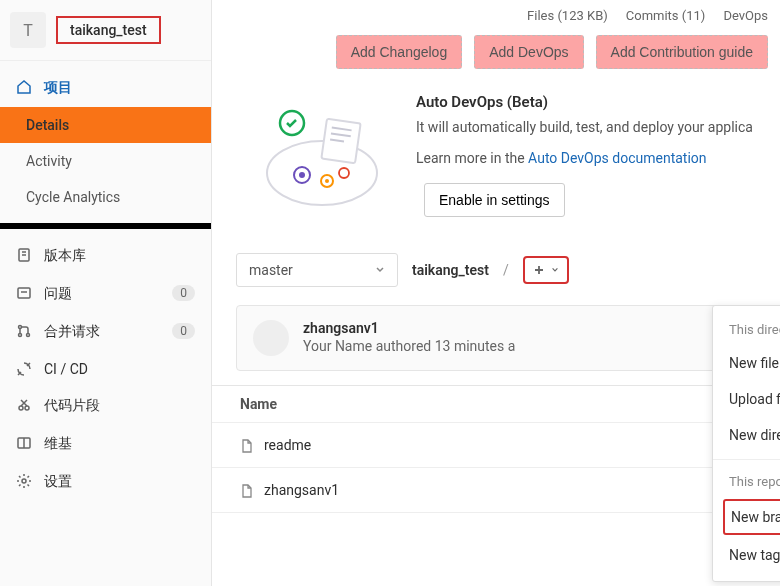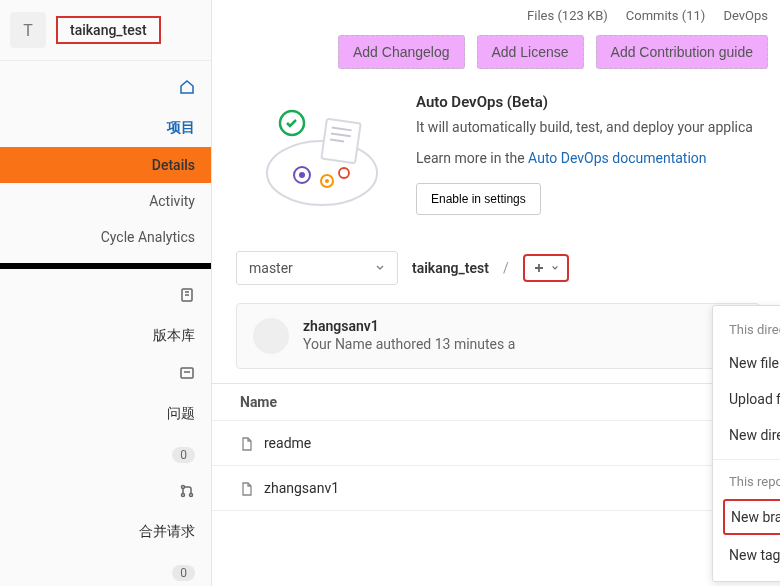--- a/index.html
+++ b/index.html
@@ -3,39 +3,39 @@
 <meta charset="utf-8">
 <style>
 * { box-sizing: border-box; margin: 0; padding: 0; }
 body { font-family: -apple-system, BlinkMacSystemFont, "Segoe UI", Roboto, sans-serif; font-size: 14px; color: #2e2e2e; background: #fff; width: 780px; height: 586px; overflow: hidden; }
 .layout { display: flex; height: 100%; }
 .sidebar { width: 212px; background: #fafafa; border-right: 1px solid #e5e5e5; display: flex; flex-direction: column; }
 .sidebar-header { display: flex; align-items: center; padding: 12px 10px; gap: 10px; border-bottom: 1px solid #eee; }
 .avatar-letter { width: 36px; height: 36px; background: #f0f0f0; color: #777; border-radius: 4px; display: flex; align-items: center; justify-content: center; font-size: 16px; }
 .project-name-box { border: 2px solid #d43131; padding: 4px 12px; font-weight: 500; }
 .nav-section { padding: 8px 0; }
-.nav-item { display: flex; align-items: flex-end; padding: 10px 16px; gap: 24px; color: #2e2e2e; cursor: pointer; position: relative; flex-direction: column; }
+.nav-item { display: flex; align-items: flex-start; padding: 10px 16px; gap: 12px; color: #2e2e2e; cursor: pointer; position: relative; }
 .nav-item.sub { padding-left: 26px; color: #555; }
 .nav-item.active-main { color: #1b69b6; font-weight: 600; }
 .nav-item.active-sub { background: #f97316; color: #333; font-weight: 500; }
 .nav-item .icon { width: 16px; height: 16px; display: flex; align-items: center; justify-content: center; color: #666; }
 .nav-item.active-main .icon { color: #1b69b6; }
 .badge { margin-left: auto; background: #e8e8e8; color: #666; border-radius: 10px; padding: 1px 8px; font-size: 12px; }
 .main { flex: 1; background: #fff; overflow: hidden; position: relative; }
 .top-stats { display: flex; gap: 18px; justify-content: flex-end; padding: 8px 12px 4px; color: #666; font-size: 13px; }
 .top-stats span { cursor: pointer; }
 .quick-actions { display: flex; gap: 12px; justify-content: flex-end; padding: 8px 12px 16px; }
-.dashed-btn { border: 1px dashed #bbb; background: #f0abfc; padding: 8px 14px; border-radius: 3px; color: #555; cursor: pointer; font-size: 14px; }
+.dashed-btn { border: 1px dashed #bbb; background: #fca5a5; padding: 8px 14px; border-radius: 3px; color: #555; cursor: pointer; font-size: 14px; }
 .devops-panel { display: flex; gap: 24px; padding: 8px 20px 20px 40px; align-items: flex-start; }
 .devops-illus { width: 140px; height: 120px; position: relative; flex-shrink: 0; }
 .devops-text { flex: 1; }
 .devops-text h3 { font-size: 15px; font-weight: 600; margin-bottom: 6px; }
 .devops-text p { color: #555; margin-bottom: 10px; line-height: 1.5; }
 .link { color: #1b69b6; cursor: pointer; }
-.enable-btn { border: 1px solid #ccc; background: #fff; padding: 8px 14px; border-radius: 3px; cursor: pointer; font-size: 12px; margin-top: 4px; }
+.enable-btn { border: 1px solid #ccc; background: #fff; padding: 8px 14px; border-radius: 3px; cursor: pointer; font-size: 14px; margin-top: 4px; margin-left: 8px; }
 .branch-row { display: flex; align-items: center; gap: 14px; padding: 16px 20px 12px 24px; }
 .branch-select { border: 1px solid #ddd; border-radius: 3px; padding: 8px 12px; display: flex; align-items: center; gap: 60px; cursor: pointer; width: 162px; justify-content: space-between; color: #555; }
 .breadcrumb-proj { font-weight: 600; color: #333; }
 .breadcrumb-sep { color: #999; }
 .plus-dropdown { border: 2px solid #d43131; border-radius: 4px; padding: 6px 8px; display: flex; align-items: center; gap: 6px; cursor: pointer; color: #666; }
 .commit-box { border: 1px solid #e5e5e5; border-radius: 4px; margin: 6px 20px 14px 24px; padding: 14px 16px; display: flex; gap: 14px; align-items: flex-start; background: #fafafa; }
 .commit-avatar { width: 36px; height: 36px; background: #eee; border-radius: 50%; flex-shrink: 0; }
 .commit-info .author { font-weight: 600; margin-bottom: 2px; }
 .commit-info .meta { color: #666; }
 .files-table { border-top: 1px solid #e5e5e5; }
@@ -150,21 +150,21 @@
   </div>
 
   <div class="main">
     <div class="top-stats">
       <span>Files (123 KB)</span>
       <span>Commits (11)</span>
       <span>DevOps</span>
     </div>
     <div class="quick-actions">
       <button class="dashed-btn">Add Changelog</button>
-      <button class="dashed-btn">Add License</button>
+      <button class="dashed-btn">Add DevOps</button>
       <button class="dashed-btn">Add Contribution guide</button>
     </div>
 
     <div class="devops-panel">
       <div class="devops-illus">
         <svg width="140" height="120" viewBox="0 0 140 120">
           <ellipse cx="70" cy="80" rx="55" ry="32" fill="#fff" stroke="#d8d8e0" stroke-width="2"></ellipse>
           <circle cx="40" cy="30" r="12" fill="#fff" stroke="#1aaa55" stroke-width="2.5"></circle>
           <path d="M35 30l3 3 6-6" stroke="#1aaa55" stroke-width="2.5" fill="none"></path>
           <rect x="72" y="28" width="34" height="40" rx="2" fill="#fff" stroke="#d8d8e0" stroke-width="2" transform="rotate(8 89 48)"></rect>

